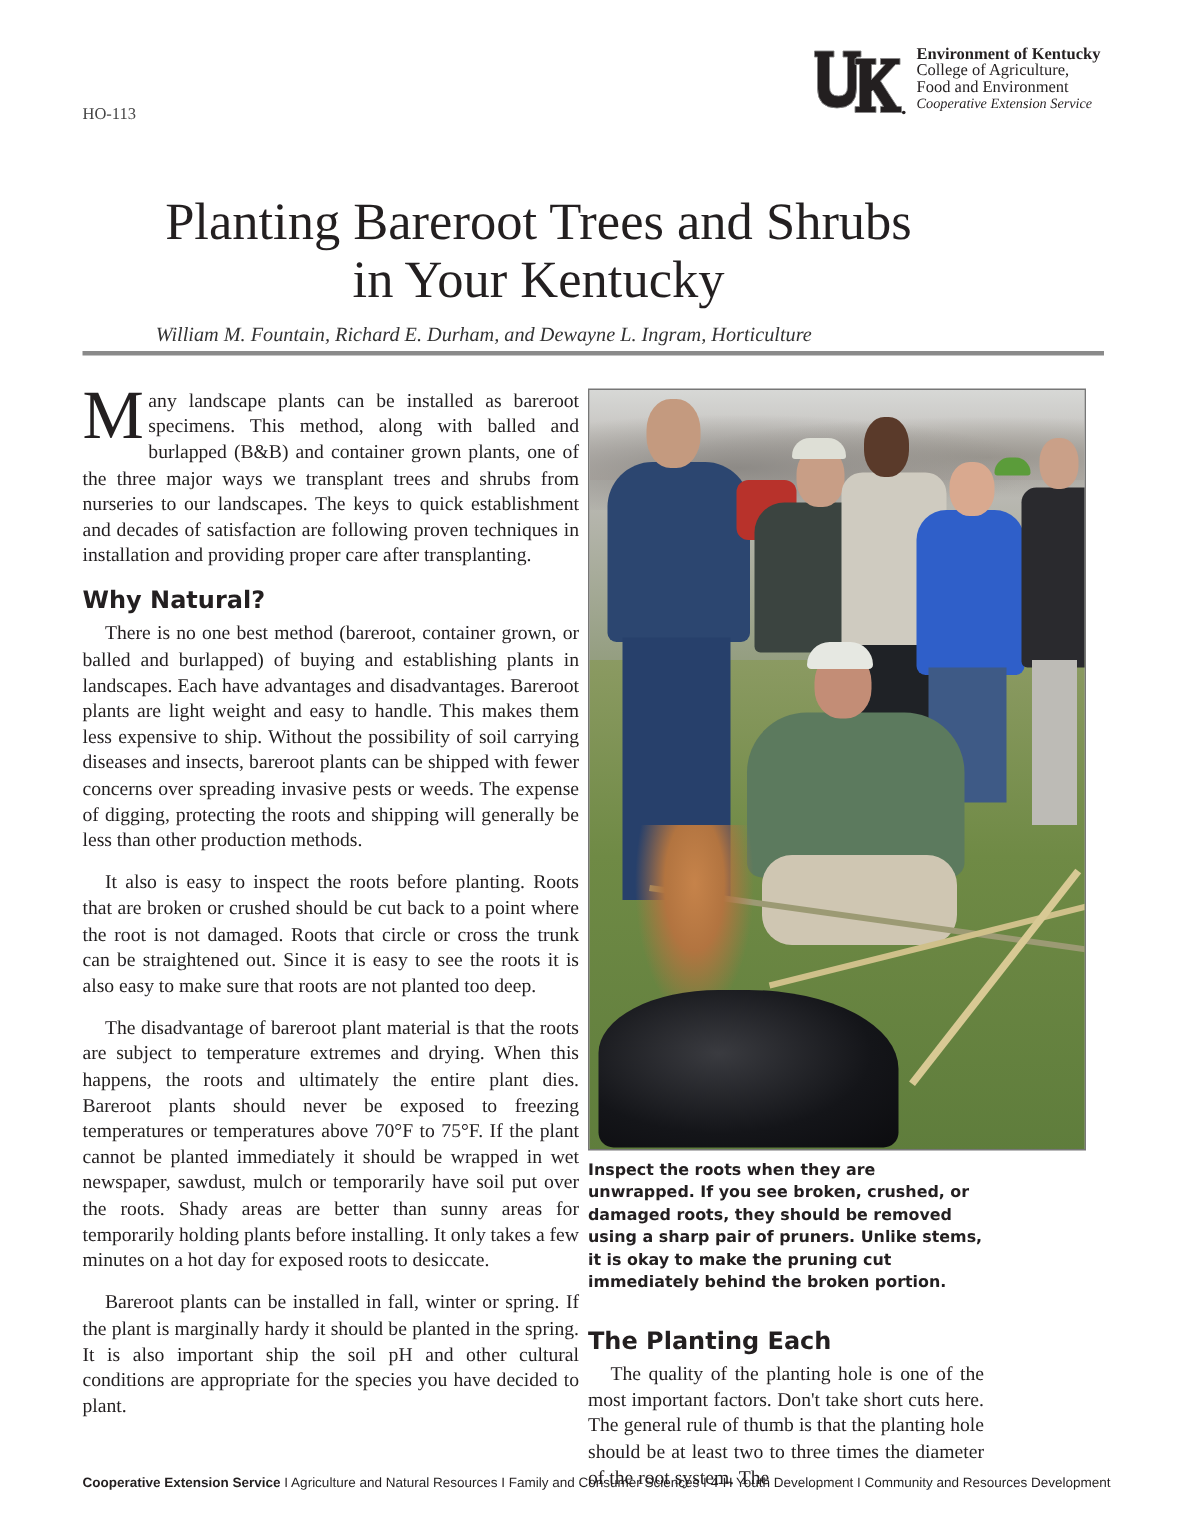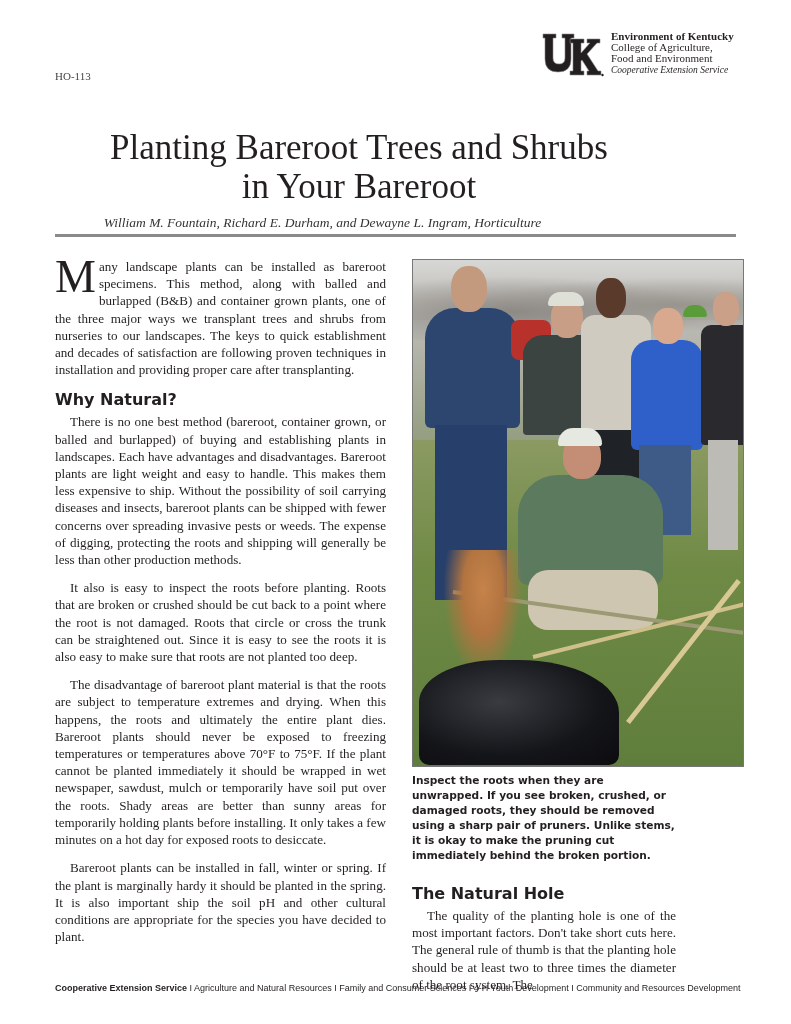--- a/index.html
+++ b/index.html
@@ -14,21 +14,21 @@
   .logo-text .col { font-size: 11px; }
   .logo-text .ces { font-size: 9.5px; font-style: italic; margin-top: 1px; }
 
   
   .title { left: 0; top: 128px; width: 718px; text-align: center; font-family: "Liberation Serif", serif; font-size: 35px; line-height: 39px; color: #231f20; }
   .authors { left: 0; top: 215px; width: 645px; text-align: center; font-family: "Liberation Serif", serif; font-style: italic; font-size: 13.5px; color: #333; }
   .rule { left: 55px; top: 234px; width: 681px; height: 3px; background: #8a8a8a; }
 
   
   .col-left { left: 55px; top: 258px; width: 331px; }
-  .col-right { left: 412px; top: 259px; width: 264px; }
+  .col-right { left: 392px; top: 259px; width: 264px; }
   p.body { margin: 0 0 11px 0; font-family: "Liberation Serif", serif; font-size: 13.1px; line-height: 17.2px; text-align: justify; text-indent: 15px; color: #231f20; hyphens: auto; }
   p.body.first { text-indent: 0; }
   .dropcap { float: left; font-family: "Liberation Serif", serif; font-size: 46px; line-height: 36px; margin: 1px 3px 0 0; color: #231f20; }
   h2.section { margin: 6px 0 2px 0; font-family: "DejaVu Sans", sans-serif; font-weight: bold; font-size: 16px; line-height: 22px; color: #231f20; }
 
   
   .photo { position: relative; width: 332px; height: 508px; border: 1px solid #777; box-sizing: border-box; overflow: hidden; background: linear-gradient(#c9cac6 0%, #b9b8b2 14%, #7f8f64 48%, #6f8a47 70%, #6c8443 100%); }
   .photo .sky { position: absolute; left: 0; top: 0; width: 100%; height: 60px; background: linear-gradient(#d7d8d6, #b6b1ab); }
   .photo .shape { position: absolute; }
   .caption { margin-top: 6px; font-family: "DejaVu Sans", sans-serif; font-weight: bold; font-size: 10.6px; line-height: 15px; color: #231f20; }
@@ -54,21 +54,21 @@
 
 <div class="abs logo-text">
   <div class="uni">Environment of Kentucky</div>
   <div class="col">College of Agriculture,</div>
   <div class="col">Food and Environment</div>
   <div class="ces">Cooperative Extension Service</div>
 </div>
 
 <div class="abs title">
   <div>Planting Bareroot Trees and Shrubs</div>
-  <div>in Your Bareroot</div>
+  <div>in Your Kentucky</div>
 </div>
 <div class="abs authors">William M. Fountain, Richard E. Durham, and Dewayne L. Ingram, Horticulture</div>
 <div class="abs rule"></div>
 
 <div class="abs col-left">
   <p class="body first"><span class="dropcap">M</span><span>any landscape plants can be installed as bareroot specimens. This method, along with balled and burlapped (B&amp;B) and container grown plants, one of the three major ways we transplant trees and shrubs from nurseries to our landscapes. The keys to quick establishment and decades of satisfaction are following proven techniques in installation and providing proper care after transplanting.</span></p>
   <h2 class="section">Why Natural?</h2>
   <p class="body">There is no one best method (bareroot, container grown, or balled and burlapped) of buying and establishing plants in landscapes. Each have advantages and disadvantages. Bareroot plants are light weight and easy to handle. This makes them less expensive to ship. Without the possibility of soil carrying diseases and insects, bareroot plants can be shipped with fewer concerns over spreading invasive pests or weeds. The expense of digging, protecting the roots and shipping will generally be less than other production methods.</p>
   <p class="body">It also is easy to inspect the roots before planting. Roots that are broken or crushed should be cut back to a point where the root is not damaged. Roots that circle or cross the trunk can be straightened out. Since it is easy to see the roots it is also easy to make sure that roots are not planted too deep.</p>
   <p class="body">The disadvantage of bareroot plant material is that the roots are subject to temperature extremes and drying. When this happens, the roots and ultimately the entire plant dies. Bareroot plants should never be exposed to freezing temperatures or temperatures above 70°F to 75°F. If the plant cannot be planted immediately it should be wrapped in wet newspaper, sawdust, mulch or temporarily have soil put over the roots. Shady areas are better than sunny areas for temporarily holding plants before installing. It only takes a few minutes on a hot day for exposed roots to desiccate.</p>
@@ -113,19 +113,19 @@
 
     <div class="shape" style="left:40px;top:330px;width:300px;height:4px;background:#9c9a74;transform:rotate(8deg);transform-origin:left;"></div>
     <div class="shape" style="left:120px;top:395px;width:230px;height:4px;background:#cfc08a;transform:rotate(-14deg);transform-origin:left;"></div>
     <div class="shape" style="left:215px;top:460px;width:180px;height:5px;background:#d8c994;transform:rotate(-52deg);transform-origin:left;"></div>
 
     <div class="shape" style="left:30px;top:290px;width:80px;height:130px;background:radial-gradient(ellipse at 50% 30%, #c6834a 0, #b27440 35%, rgba(178,116,64,0) 70%);"></div>
 
     <div class="shape" style="left:6px;top:400px;width:200px;height:105px;background:radial-gradient(ellipse at 40% 40%, #3a3b40 0, #141519 60%, #0c0c0f 100%);border-radius:40% 50% 10px 10px;"></div>
   </div>
   <div class="caption">Inspect the roots when they are unwrapped. If you see broken, crushed, or damaged roots, they should be removed using a sharp pair of pruners. Unlike stems, it is okay to make the pruning cut immediately behind the broken portion.</div>
-  <h2 class="section" style="margin-top:20px;">The Natural Hole</h2>
+  <h2 class="section" style="margin-top:20px;">The Planting Each</h2>
   <p class="body">The quality of the planting hole is one of the most important factors. Don't take short cuts here. The general rule of thumb is that the planting hole should be at least two to three times the diameter of the root system. The</p>
 </div>
 
 <div class="abs footer">
   <span class="strong">Cooperative Extension Service</span><span> I </span><span>Agriculture and Natural Resources</span><span> I </span><span>Family and Consumer Sciences</span><span> I </span><span>4-H Youth Development</span><span> I </span><span>Community and Resources Development</span>
 </div>
 
 </body></html>

